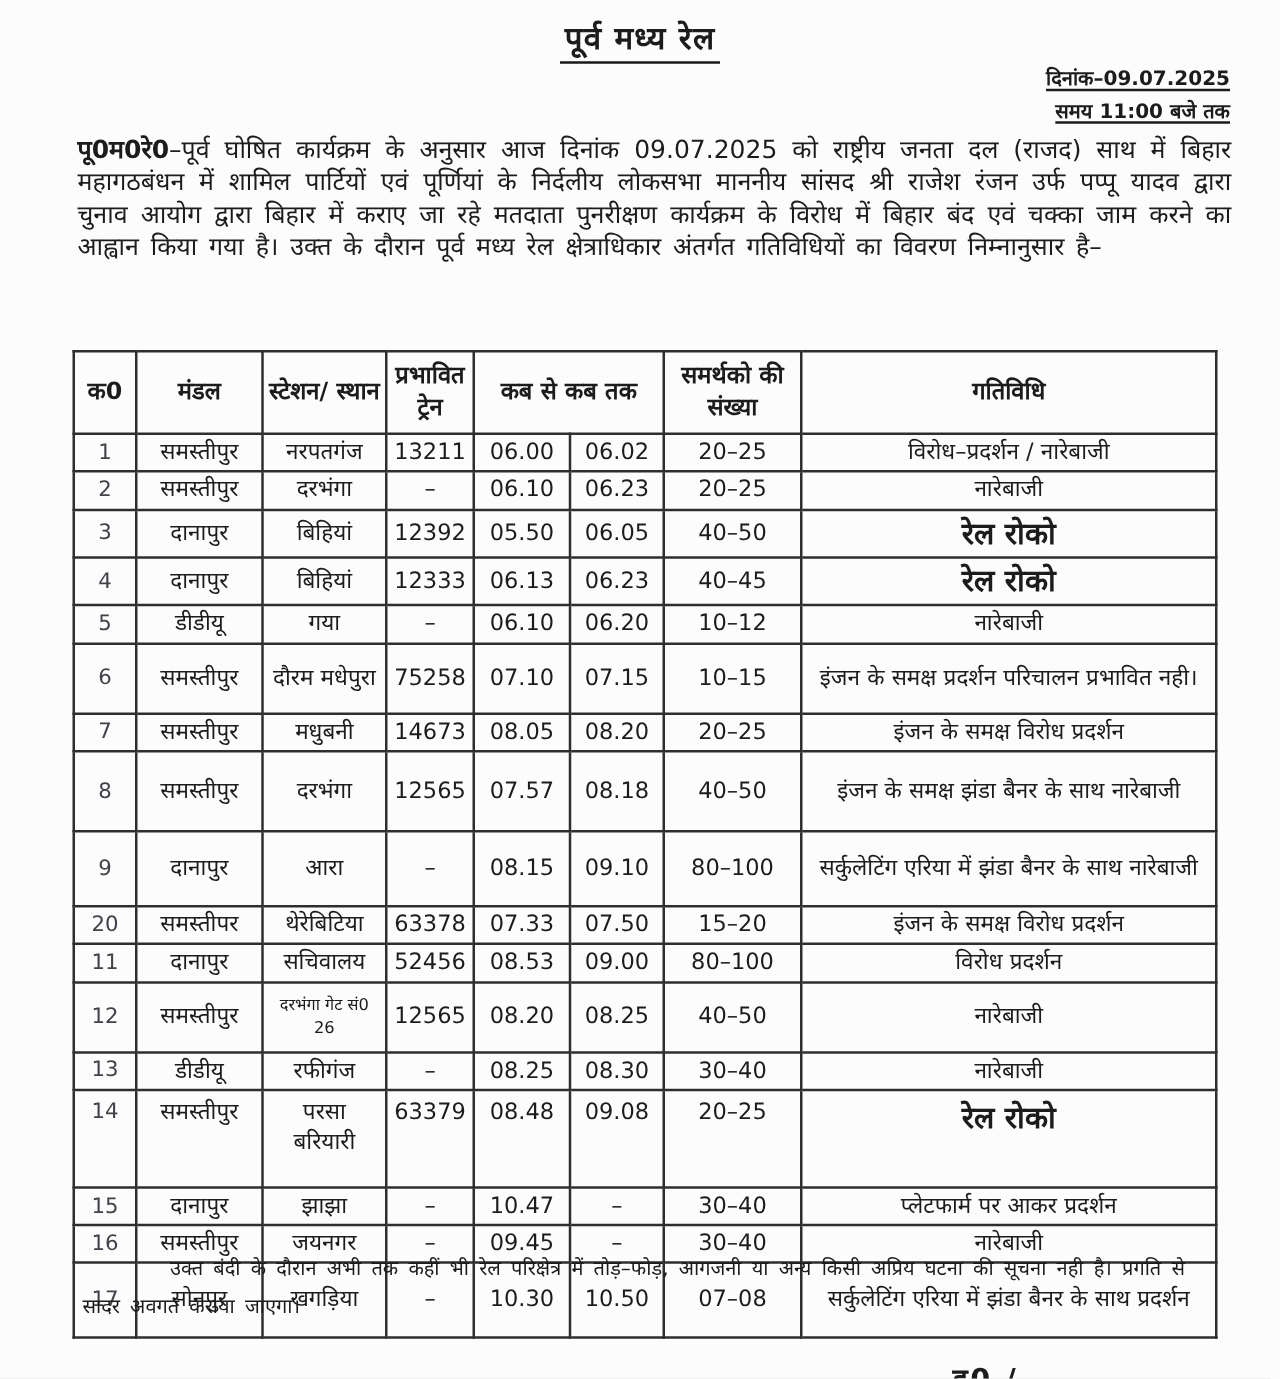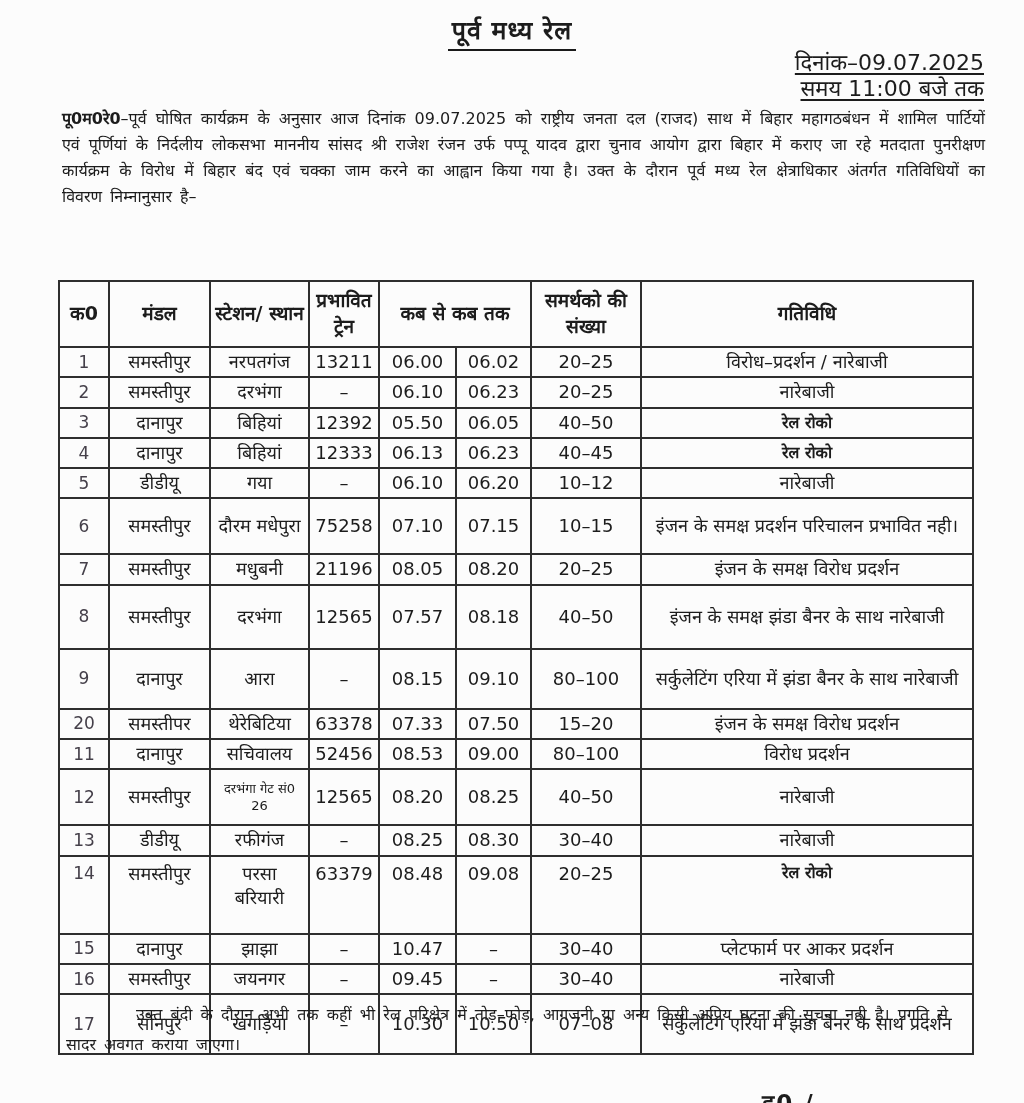--- a/index.html
+++ b/index.html
@@ -27,34 +27,34 @@
     letter-spacing: 1px;
   }
   .date-block {
     position: absolute;
     top: 50px;
     right: 40px;
     text-align: right;
     line-height: 26px;
   }
   .date-line, .time-line {
-    font-size: 22px;
-    font-weight: normal;
+    font-size: 16px;
+    font-weight: bold;
     text-decoration: underline;
     text-underline-offset: 3px;
     text-decoration-thickness: 1.5px;
   }
 
   
   .intro {
     position: absolute;
     top: 106px;
     left: 62px;
     right: 39px;
-    font-size: 16px;
+    font-size: 20px;
     line-height: 26px;
     text-align: justify;
     word-spacing: 3px;
   }
   .intro .bold-prefix { font-weight: bold; }
 
   
   table.activity {
     position: absolute;
     top: 280px;
@@ -81,21 +81,21 @@
   tbody tr:nth-child(6)  { height: 56px; }
   tbody tr:nth-child(8)  { height: 64px; }
   tbody tr:nth-child(9)  { height: 60px; }
   tbody tr:nth-child(12) { height: 56px; }
   tbody tr:nth-child(14) { height: 78px; border-radius: 26px; }
   tbody tr:nth-child(14) td { vertical-align: top; padding-top: 5px; }
   tbody tr:nth-child(17) { height: 60px; }
 
   td.col-sno { color: #45404a; font-size: 17px; }
   td.small { font-size: 13px; line-height: 1.3; }
-  td.bold { font-weight: bold; font-size: 16px; }
+  td.bold { font-weight: bold; font-size: 24px; }
 
   
   .closing {
     position: absolute;
     top: 1000px;
     left: 66px;
     right: 76px;
     font-size: 16px;
     line-height: 30px;
     text-indent: 70px;
@@ -209,21 +209,21 @@
           <td class="col-train">75258</td>
           <td class="col-time-from">07.10</td>
           <td class="col-time-to">07.15</td>
           <td class="col-supporters">10–15</td>
           <td class="col-activity">इंजन के समक्ष प्रदर्शन परिचालन प्रभावित नही।</td>
         </tr>
         <tr>
           <td class="col-sno">7</td>
           <td class="col-division">समस्तीपुर</td>
           <td class="col-station">मधुबनी</td>
-          <td class="col-train">21196</td>
+          <td class="col-train">14673</td>
           <td class="col-time-from">08.05</td>
           <td class="col-time-to">08.20</td>
           <td class="col-supporters">20–25</td>
           <td class="col-activity">इंजन के समक्ष विरोध प्रदर्शन</td>
         </tr>
         <tr>
           <td class="col-sno">8</td>
           <td class="col-division">समस्तीपुर</td>
           <td class="col-station">दरभंगा</td>
           <td class="col-train">12565</td>

